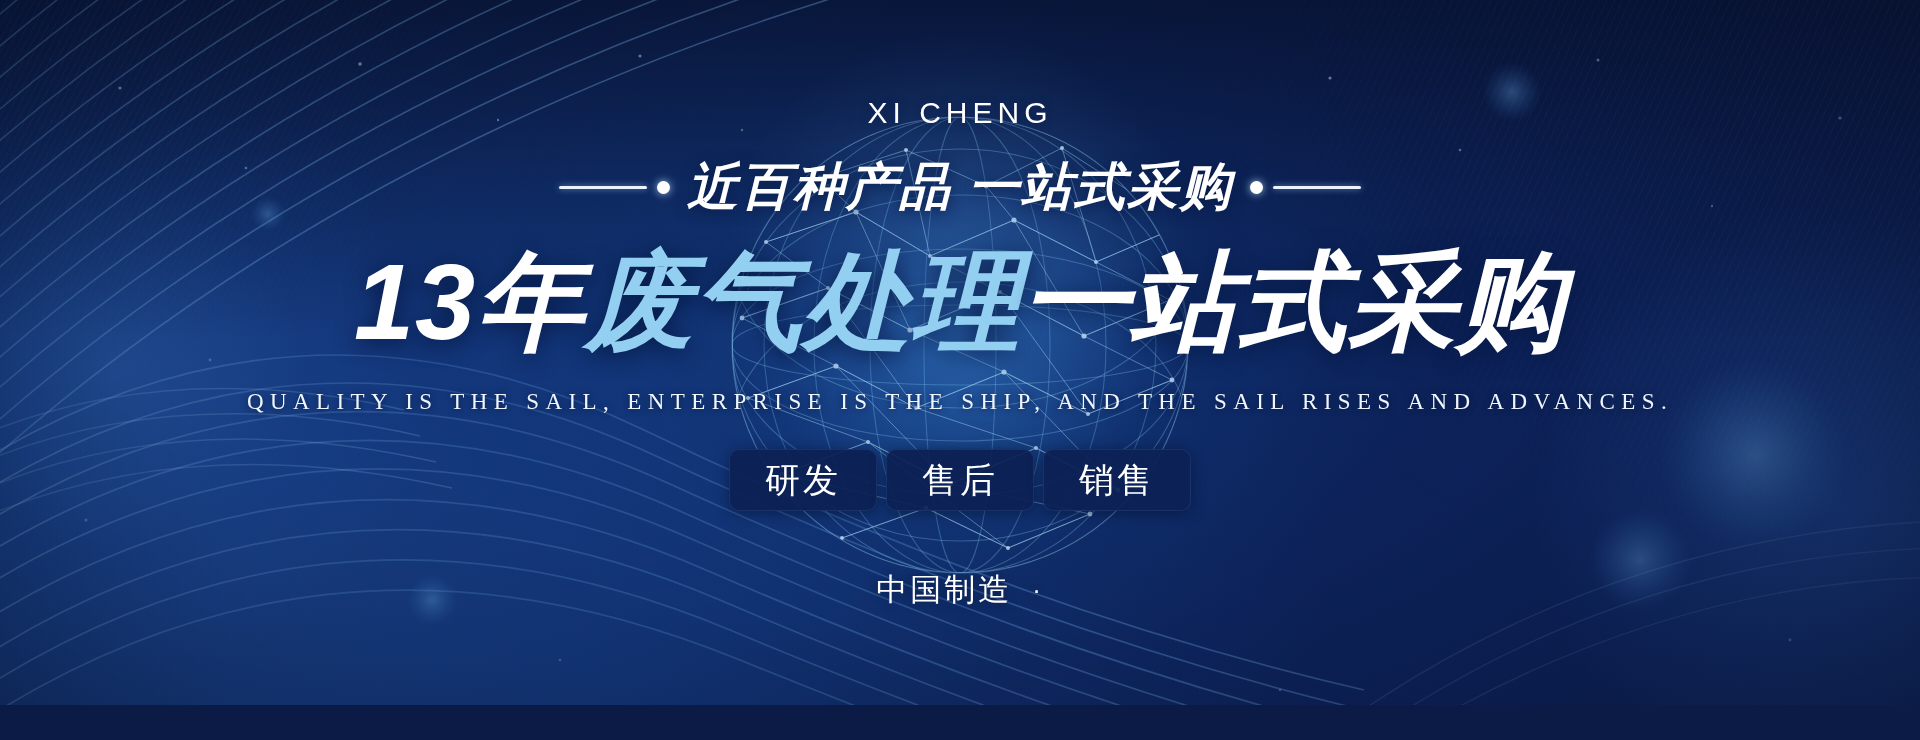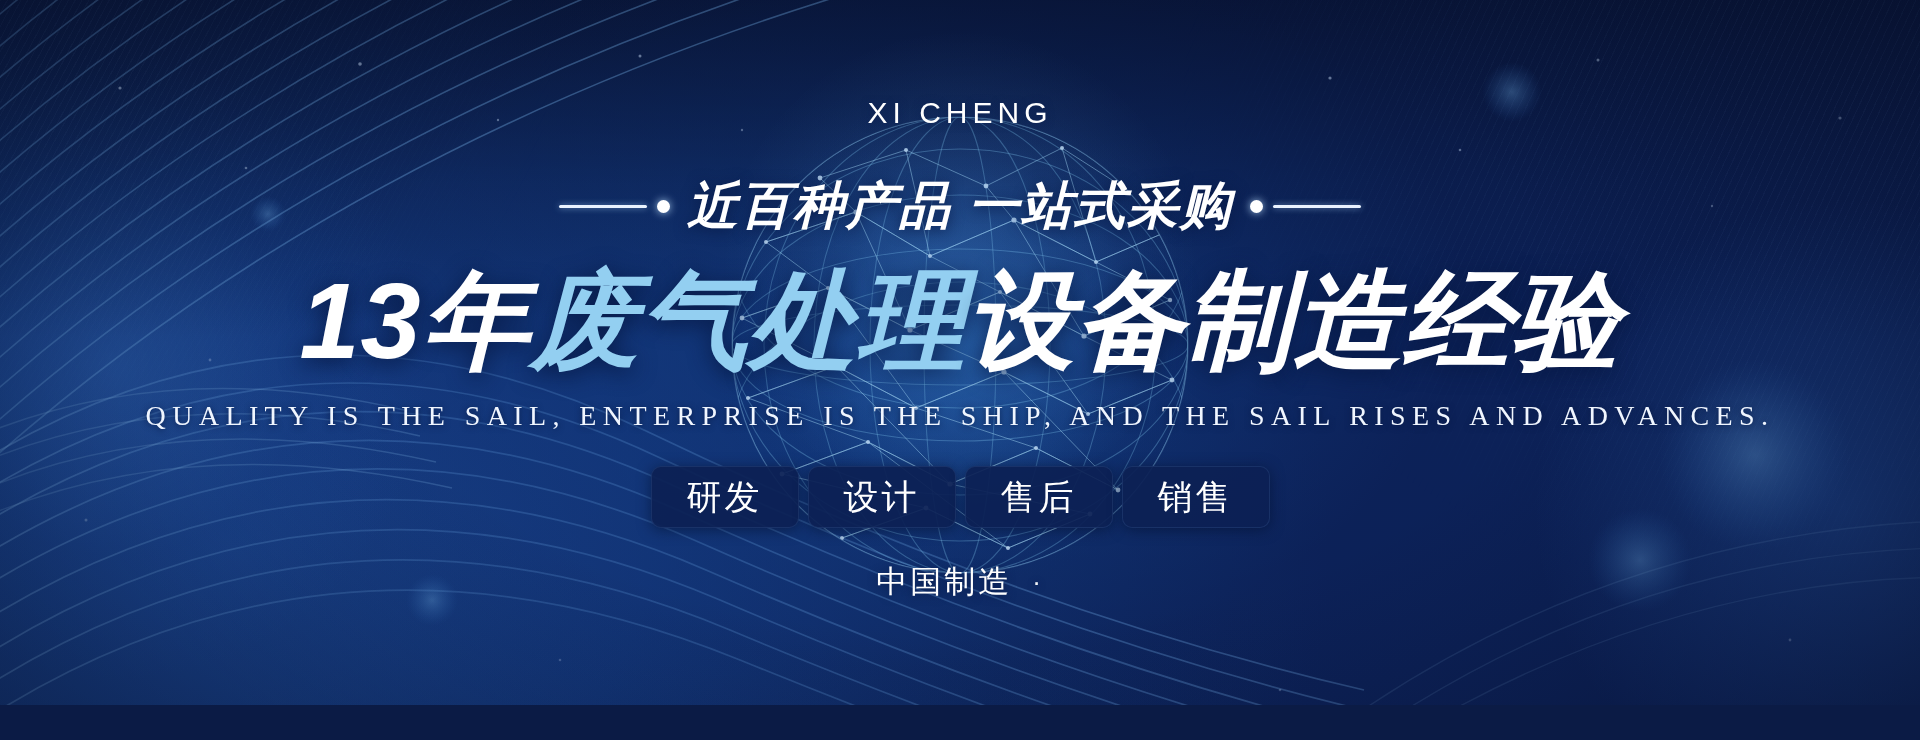--- a/index.html
+++ b/index.html
@@ -84,21 +84,21 @@
   .brand-en {
     margin-top:96px;
     font-size:30px;
     letter-spacing:5px;
     color:#ffffff;
     font-weight:300;
     text-shadow:0 1px 8px rgba(10,30,80,0.9);
   }
 
   .subtitle-row {
-    margin-top:42px;
+    margin-top:23px;
     display:flex;
     align-items:center;
     gap:17px;
   }
   .orn { display:flex; align-items:center; gap:0; }
   .orn-line {
     width:88px; height:3px;
     background:#eaf3ff;
     border-radius:2px;
     box-shadow:0 0 6px rgba(170,215,255,0.6);
@@ -130,23 +130,23 @@
     letter-spacing:1px;
     white-space:nowrap;
     line-height:1.18;
     color:#ffffff;
     text-shadow:0 4px 22px rgba(6,22,64,0.9);
   }
   .headline .hl-accent { color:#93cff1;text-align:right; }
   .headline .hl-num { }
 
   .tagline {
-    margin-top:16px;
+    margin-top:24px;
     font-family:"Liberation Serif", serif;
-    font-size:28px;
+    font-size:23px;
     letter-spacing:6.4px;
     color:#f0f6ff;
     white-space:nowrap;
     text-shadow:0 1px 6px rgba(8,24,66,0.9);
   }
 
   .badges {
     margin-top:34px;
     display:flex;
     gap:9px;
@@ -160,21 +160,21 @@
     justify-content:center;
     background:rgba(12,32,84,0.93);
     border-radius:10px;
     color:#ffffff;
     font-size:35px;
     letter-spacing:3px;
     box-shadow:0 2px 14px rgba(4,14,44,0.55), inset 0 0 0 1px rgba(120,170,240,0.12);
   }
 
   .footnote {
-    margin-top:33px;
+    margin-top:58px;
     font-size:31px;
     color:#ffffff;
     letter-spacing:3px;
     display:flex;
     align-items:center;
     gap:20px;
     text-shadow:0 1px 10px rgba(8,24,66,0.9);
   }
   .footnote .dot-sep { font-size:26px; opacity:0.95; }
 </style>
@@ -390,27 +390,26 @@
         <span class="orn-line"></span>
         <span class="orn-dot"></span>
       </span>
       <span class="subtitle">近百种产品 一站式采购</span>
       <span class="orn right">
         <span class="orn-dot"></span>
         <span class="orn-line"></span>
       </span>
     </div>
 
-    <h1 class="headline"><span class="hl-num">13年</span><span class="hl-accent">废气处理</span><span>设备制造经验</span></h1>
+    <h1 class="headline"><span class="hl-num">13年</span><span class="hl-accent">废气处理</span><span>一站式采购</span></h1>
 
     <div class="tagline">QUALITY IS THE SAIL, ENTERPRISE IS THE SHIP, AND THE SAIL RISES AND ADVANCES.</div>
 
     <div class="badges">
       <span class="badge">研发</span>
-      <span class="badge">设计</span>
       <span class="badge">售后</span>
       <span class="badge">销售</span>
     </div>
 
     <div class="footnote">
       <span>中国制造</span>
       <span class="dot-sep">·</span>
     </div>
 
   </div>

